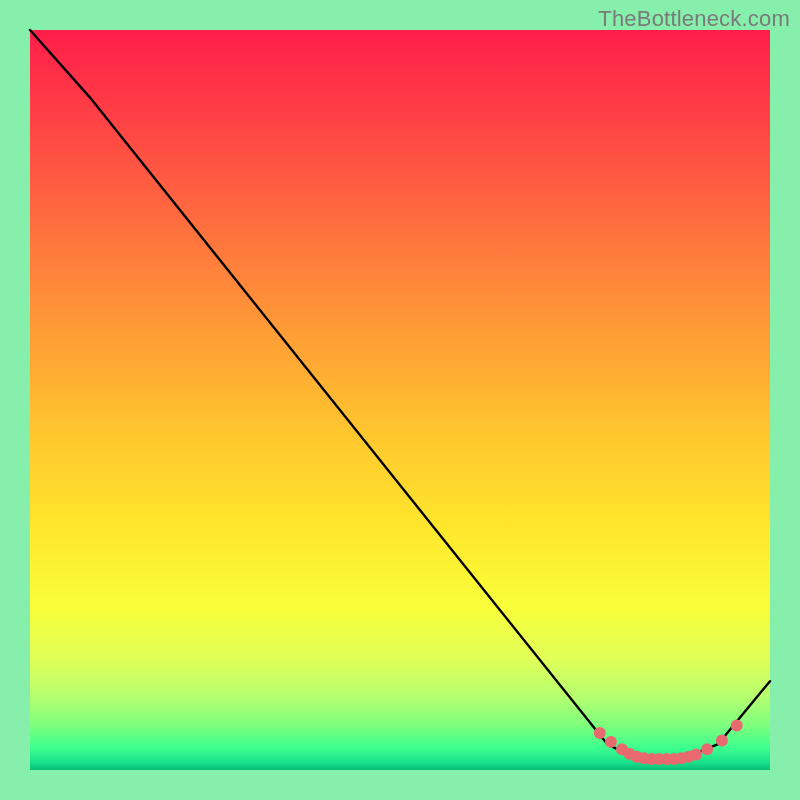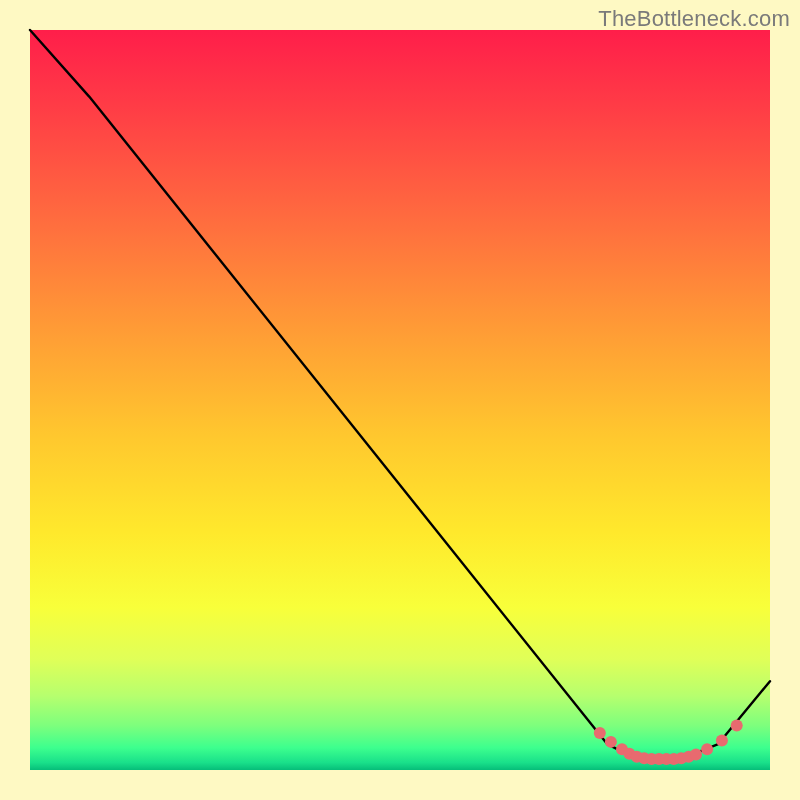--- a/index.html
+++ b/index.html
@@ -8,21 +8,21 @@
     width: 800px;
     height: 800px;
     background: #000;
     overflow: hidden;
     font-family: Arial, Helvetica, sans-serif;
   }
   .frame {
     position: relative;
     width: 800px;
     height: 800px;
-    background: #fef9c3;
+    background: #86efac;
   }
   .plot {
     position: absolute;
     left: 30px;
     top: 30px;
     width: 740px;
     height: 740px;
     
     background: linear-gradient(
       to bottom,

